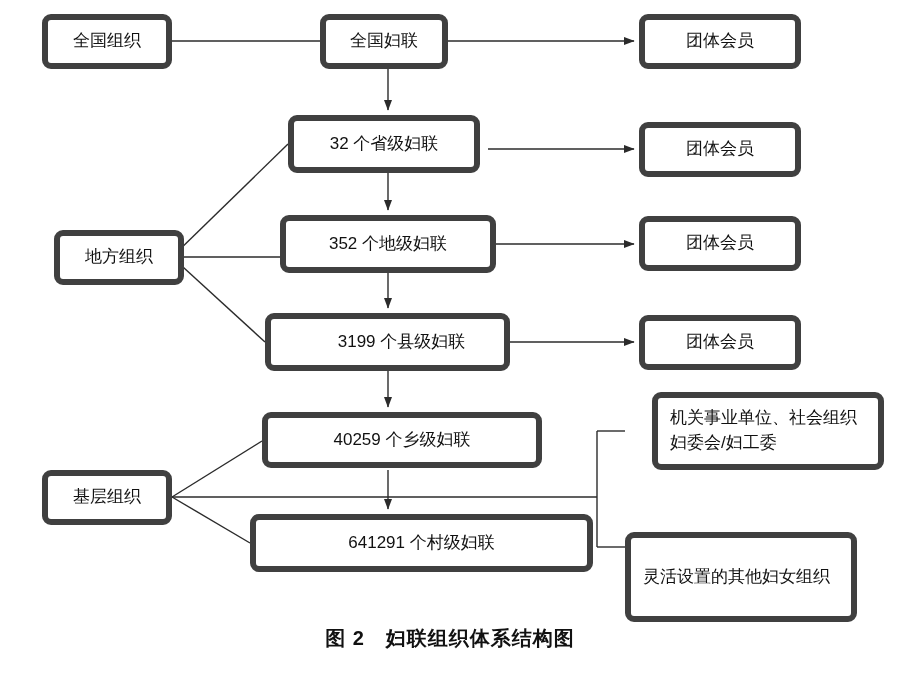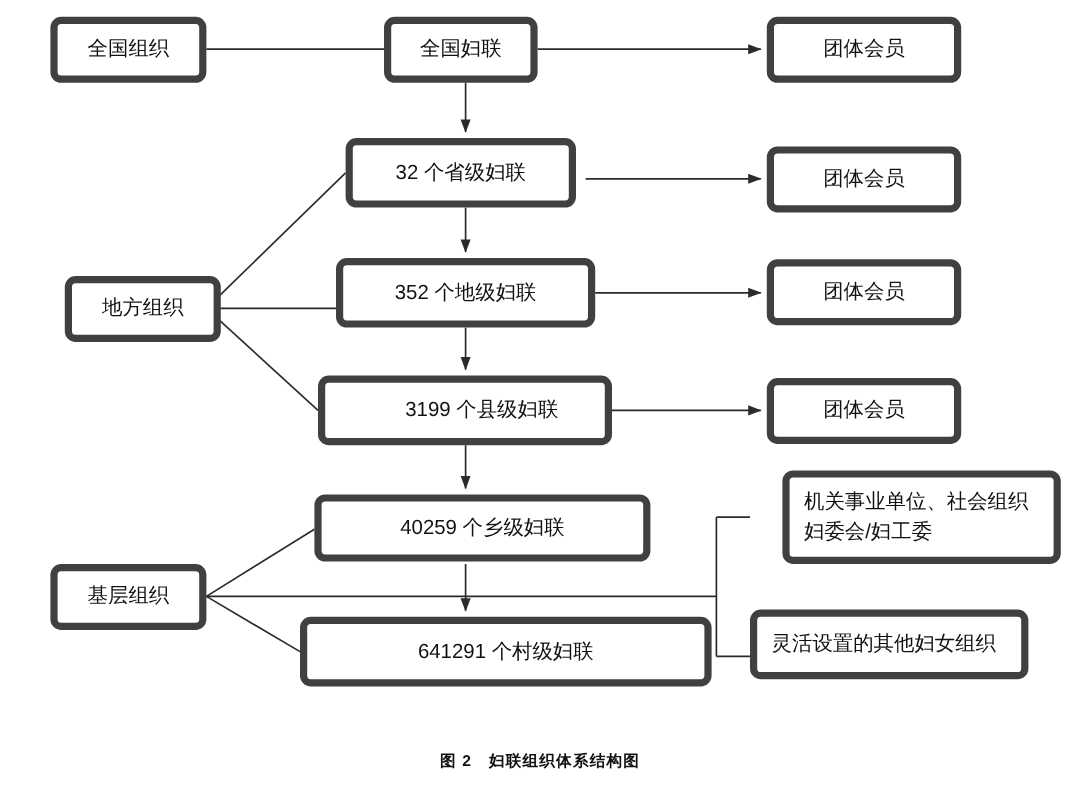--- a/index.html
+++ b/index.html
@@ -43,21 +43,21 @@
   .node.left-align {
     justify-content: flex-start;
     text-align: left;
     padding-left: 12px;
   }
   .caption {
     position: absolute;
     left: 0;
     right: 0;
     text-align: center;
-    font-size: 13px;
+    font-size: 20px;
     font-weight: bold;
     color: #111111;
     letter-spacing: 1px;
   }
 </style>
 </head>
 <body>
 
 <div id="canvas">
 
@@ -150,19 +150,19 @@
   </div>
 
   <div class="node" style="left:250px; top:514px; width:343px; height:58px;">
     <span>641291 个村级妇联</span>
   </div>
 
   <div class="node left-align" style="left:625px; top:392px; width:232px; height:78px;margin-left:27px;">
     <span>机关事业单位、社会组织妇委会/妇工委</span>
   </div>
 
-  <div class="node left-align" style="left:625px; top:508px; width:232px; height:58px;">
+  <div class="node left-align" style="left:625px; top:532px; width:232px; height:90px;">
     <span>灵活设置的其他妇女组织</span>
   </div>
 
   <div class="caption" style="top:625px;">图 2　妇联组织体系结构图</div>
 
 </div>
 
 </body></html>

